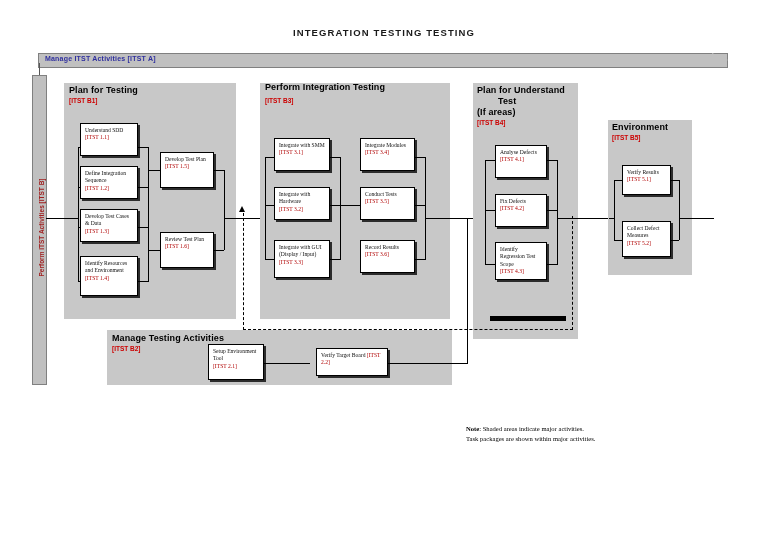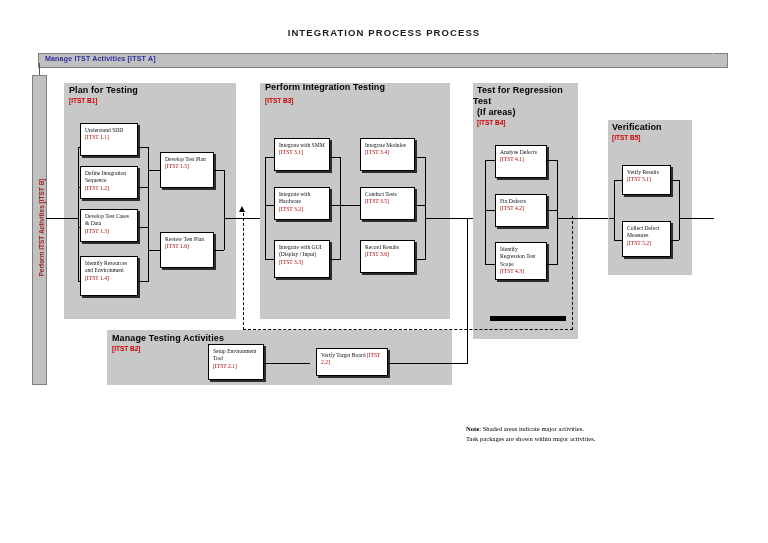--- a/index.html
+++ b/index.html
@@ -56,21 +56,21 @@
   
   .note{position:absolute;left:466px;top:424px;font-size:6.6px;line-height:9.5px;
        color:#000;font-family:"Liberation Serif", serif;}
   .note b{font-weight:bold;}
 </style>
 </head>
 <body>
 
 <div class="canvas">
 
-  <div class="page-title">INTEGRATION PROCESS PROCESS</div>
+  <div class="page-title">INTEGRATION TESTING TESTING</div>
 
   <div class="banner"></div>
   <div class="banner-head"></div>
   <div class="banner-label">Manage ITST Activities [ITST A]</div>
   <div class="vbar-stem"></div>
 
   <div class="vbar">
     <div class="vbar-label">Perform ITST Activities [ITST B]</div>
   </div>
 
@@ -173,22 +173,22 @@
     <span>Conduct Tests</span><br>
     <span class="code">[ITST 3.5]</span>
   </div>
 
   <div class="task" style="left:360px;top:240px;width:55px;height:33px;">
     <span>Record Results</span><br>
     <span class="code">[ITST 3.6]</span>
   </div>
 
   <div class="panel" style="left:473px;top:83px;width:105px;height:256px;"></div>
-  <div class="panel-title" style="left:477px;top:85px;width:100px;">Test for Regression</div>
-  <div class="panel-title" style="left:473px;top:96px;">Test</div>
+  <div class="panel-title" style="left:477px;top:85px;width:100px;">Plan for Understand</div>
+  <div class="panel-title" style="left:498px;top:96px;">Test</div>
   <div class="panel-title" style="left:477px;top:107px;">(If areas)</div>
   <div class="panel-code" style="left:477px;top:119px;">[ITST B4]</div>
 
   <div class="ln lnv" style="left:485px;top:160px;height:105px;"></div>
   <div class="ln lnh" style="left:485px;top:160px;width:10px;"></div>
   <div class="ln lnh" style="left:485px;top:210px;width:10px;"></div>
   <div class="ln lnh" style="left:485px;top:264px;width:10px;"></div>
 
   <div class="ln lnv" style="left:557px;top:160px;height:105px;"></div>
   <div class="ln lnh" style="left:547px;top:160px;width:10px;"></div>
@@ -207,21 +207,21 @@
     <span>Fix Defects</span><br>
     <span class="code">[ITST 4.2]</span>
   </div>
 
   <div class="task" style="left:495px;top:242px;width:52px;height:38px;">
     <span>Identify Regression Test Scope</span><br>
     <span class="code">[ITST 4.3]</span>
   </div>
 
   <div class="panel" style="left:608px;top:120px;width:84px;height:155px;"></div>
-  <div class="panel-title" style="left:612px;top:122px;">Verification</div>
+  <div class="panel-title" style="left:612px;top:122px;">Environment</div>
   <div class="panel-code" style="left:612px;top:134px;">[ITST B5]</div>
 
   <div class="ln lnv" style="left:614px;top:180px;height:60px;"></div>
   <div class="ln lnh" style="left:614px;top:180px;width:8px;"></div>
   <div class="ln lnh" style="left:614px;top:240px;width:8px;"></div>
   <div class="ln lnh" style="left:609px;top:218px;width:5px;"></div>
 
   <div class="ln lnv" style="left:679px;top:180px;height:60px;"></div>
   <div class="ln lnh" style="left:671px;top:180px;width:8px;"></div>
   <div class="ln lnh" style="left:671px;top:240px;width:8px;"></div>

